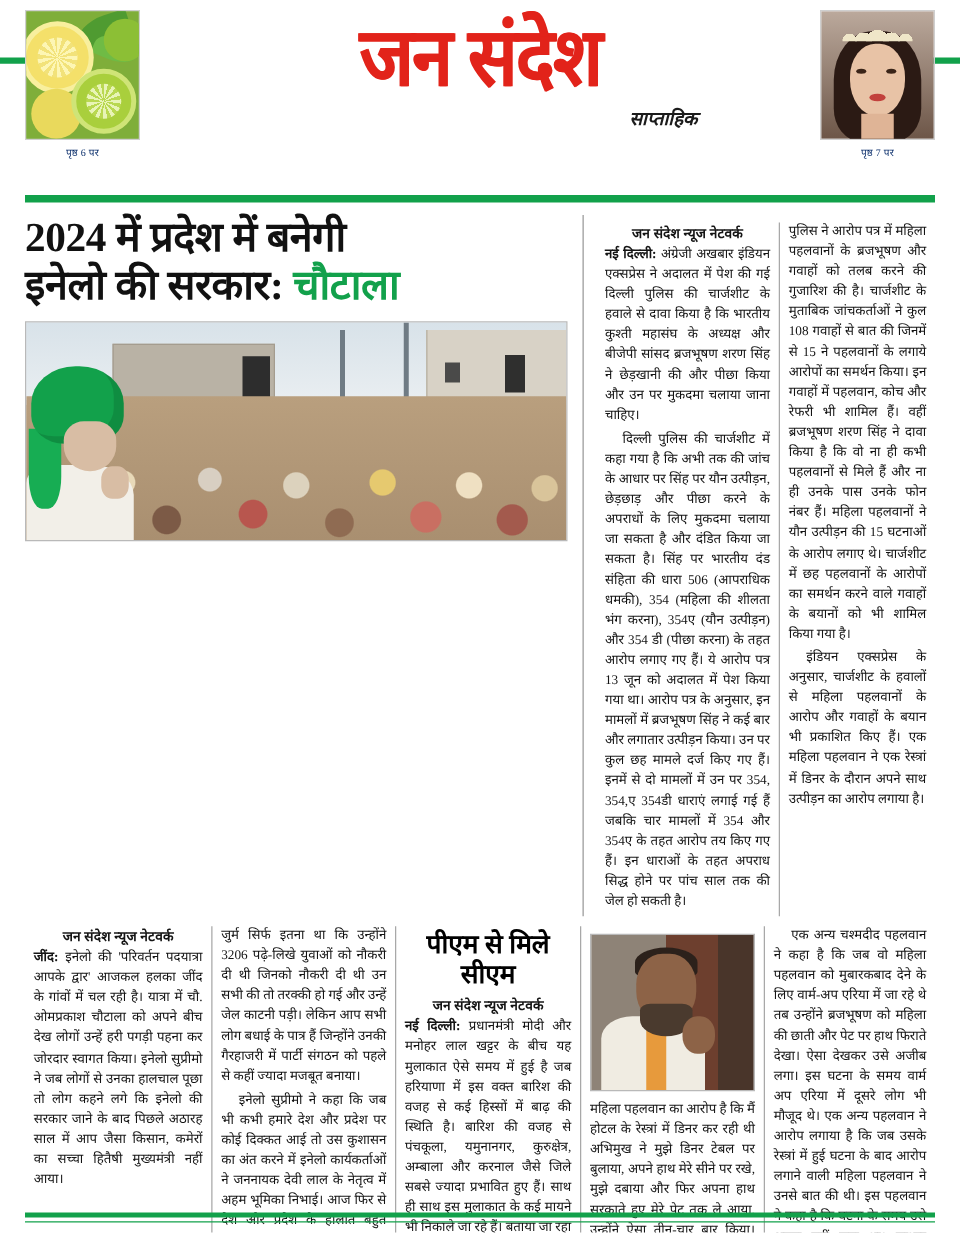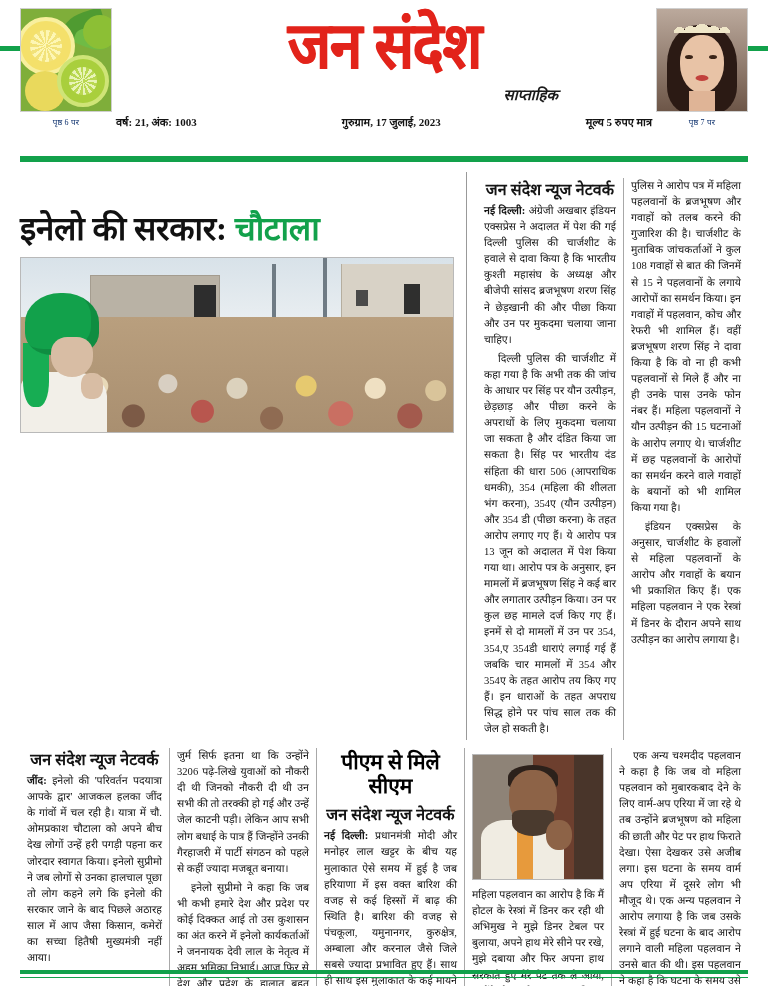--- a/index.html
+++ b/index.html
@@ -292,21 +292,21 @@
     overflow: hidden;
   }
   .col:last-child { border-right: none; }
   .col-1 { flex: 0 0 150px; }
   .col-2 { flex: 0 0 147px; }
   .col-3 { flex: 0 0 148px; }
   .col-4 { flex: 0 0 147px; }
   .col-5 { flex: 1 1 auto; }
 
   .byline {
-    font-size: 16px;
+    font-size: 11px;
     font-weight: bold;
     text-align: center;
     margin: 0 0 3px 0;
     letter-spacing: .1px;
   }
   .dateline {
     font-weight: bold;
   }
   p.body {
     font-size: 10.6px;
@@ -359,25 +359,20 @@
           <div class="cit c4"></div>
           <div class="cit c3"></div>
           <div class="cit c2"></div>
       </div>
       <div class="promo-caption">पृष्ठ 6 पर</div>
     </div>
 
     <div class="mast-center">
       <div class="mast-title">जन संदेश</div>
       <div class="mast-sub">साप्ताहिक</div>
-      <div class="mast-meta">
-        <span>वर्ष: 21, अंक: 1003</span>
-        <span>गुरुग्राम, 17 जुलाई, 2023</span>
-        <span>मूल्य 5 रुपए मात्र</span>
-      </div>
     </div>
 
     <div class="corner-promo">
       <div class="promo-img queen">
         <div class="hair"></div>
         <div class="crown"></div>
         <div class="face"></div>
         <div class="eye l"></div>
           <div class="eye r"></div>
         <div class="lips"></div>
@@ -385,21 +380,21 @@
       </div>
       <div class="promo-caption">पृष्ठ 7 पर</div>
     </div>
   </div>
 
   <div class="rule-green-thick"></div>
 
   <div class="headline-band">
     <div class="hl-left">
       <div class="hl-main">
-        <br>
+        <span>2024 में प्रदेश में बनेगी</span><br>
         <span>इनेलो की सरकार: </span><span class="accent">चौटाला</span>
       </div>
       <div class="photo-main">
         <div class="sky"></div>
         <div class="wall"></div>
         <div class="bldg-right">
             <span class="win w1"></span>
             <span class="win w2"></span>
           </div>
         <div class="speaker"></div>

